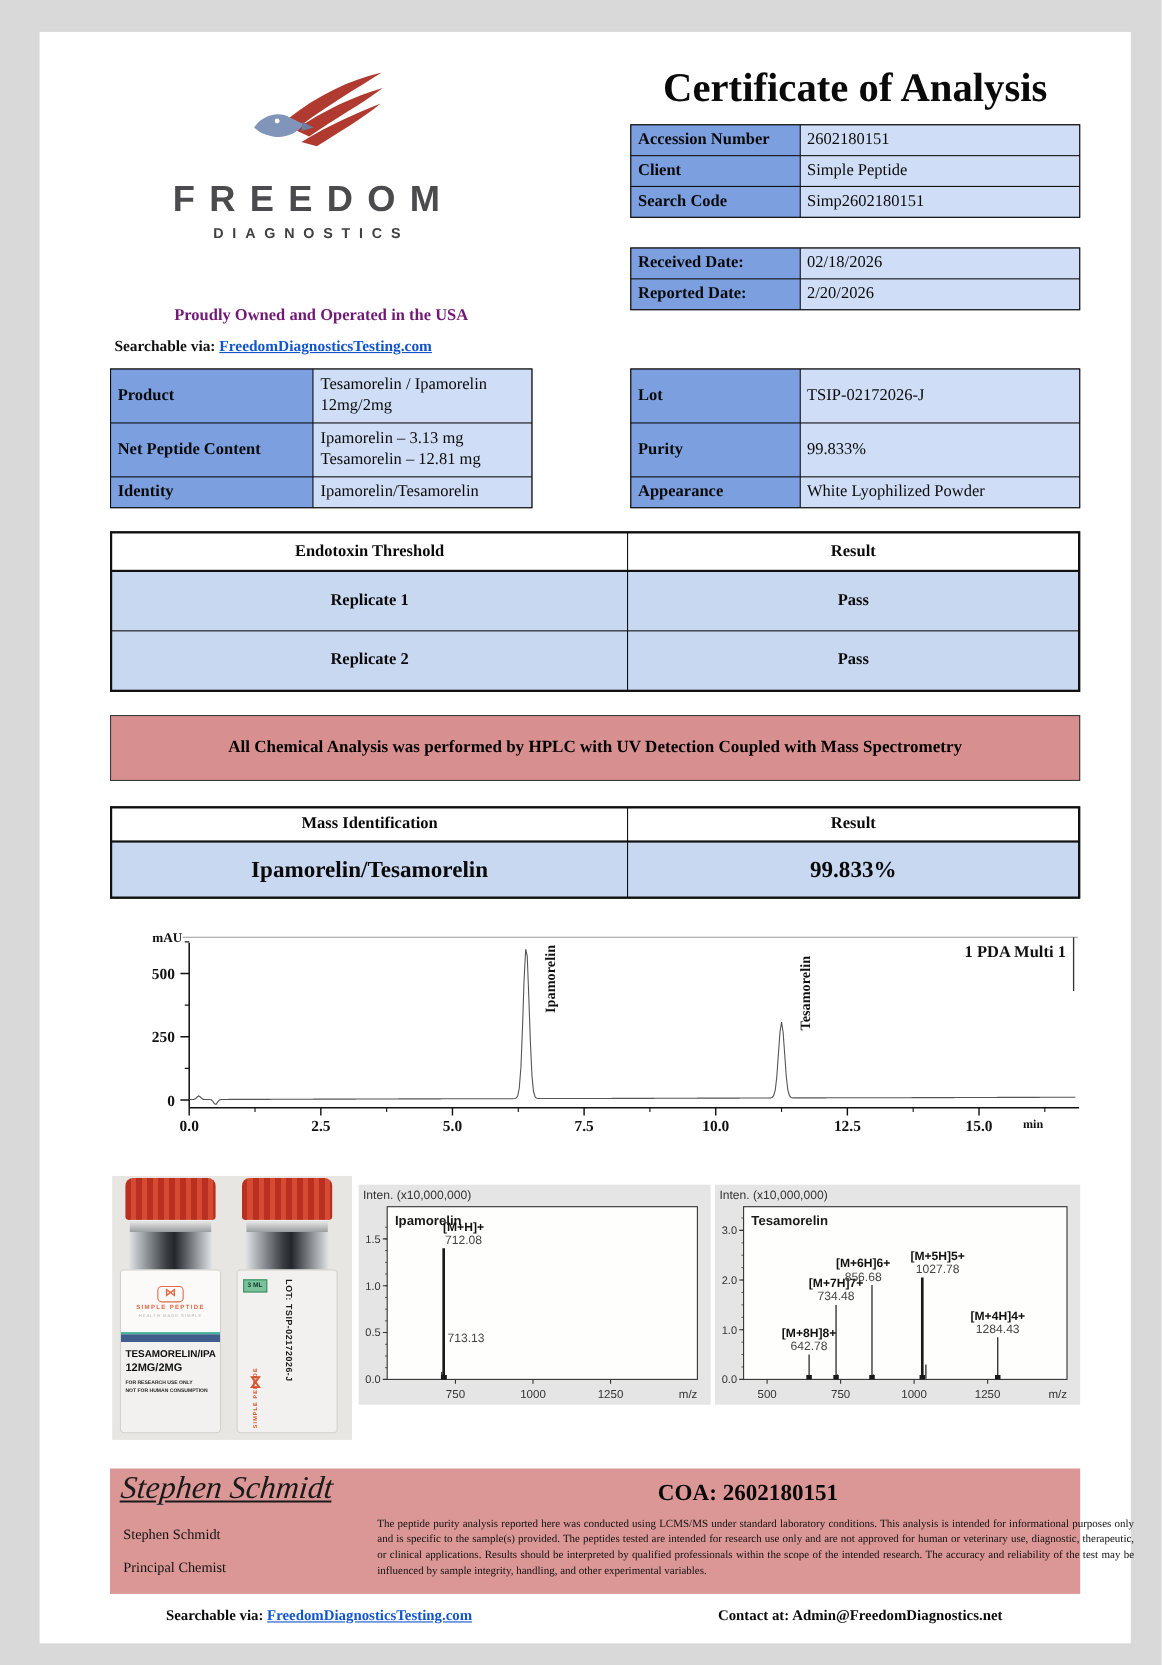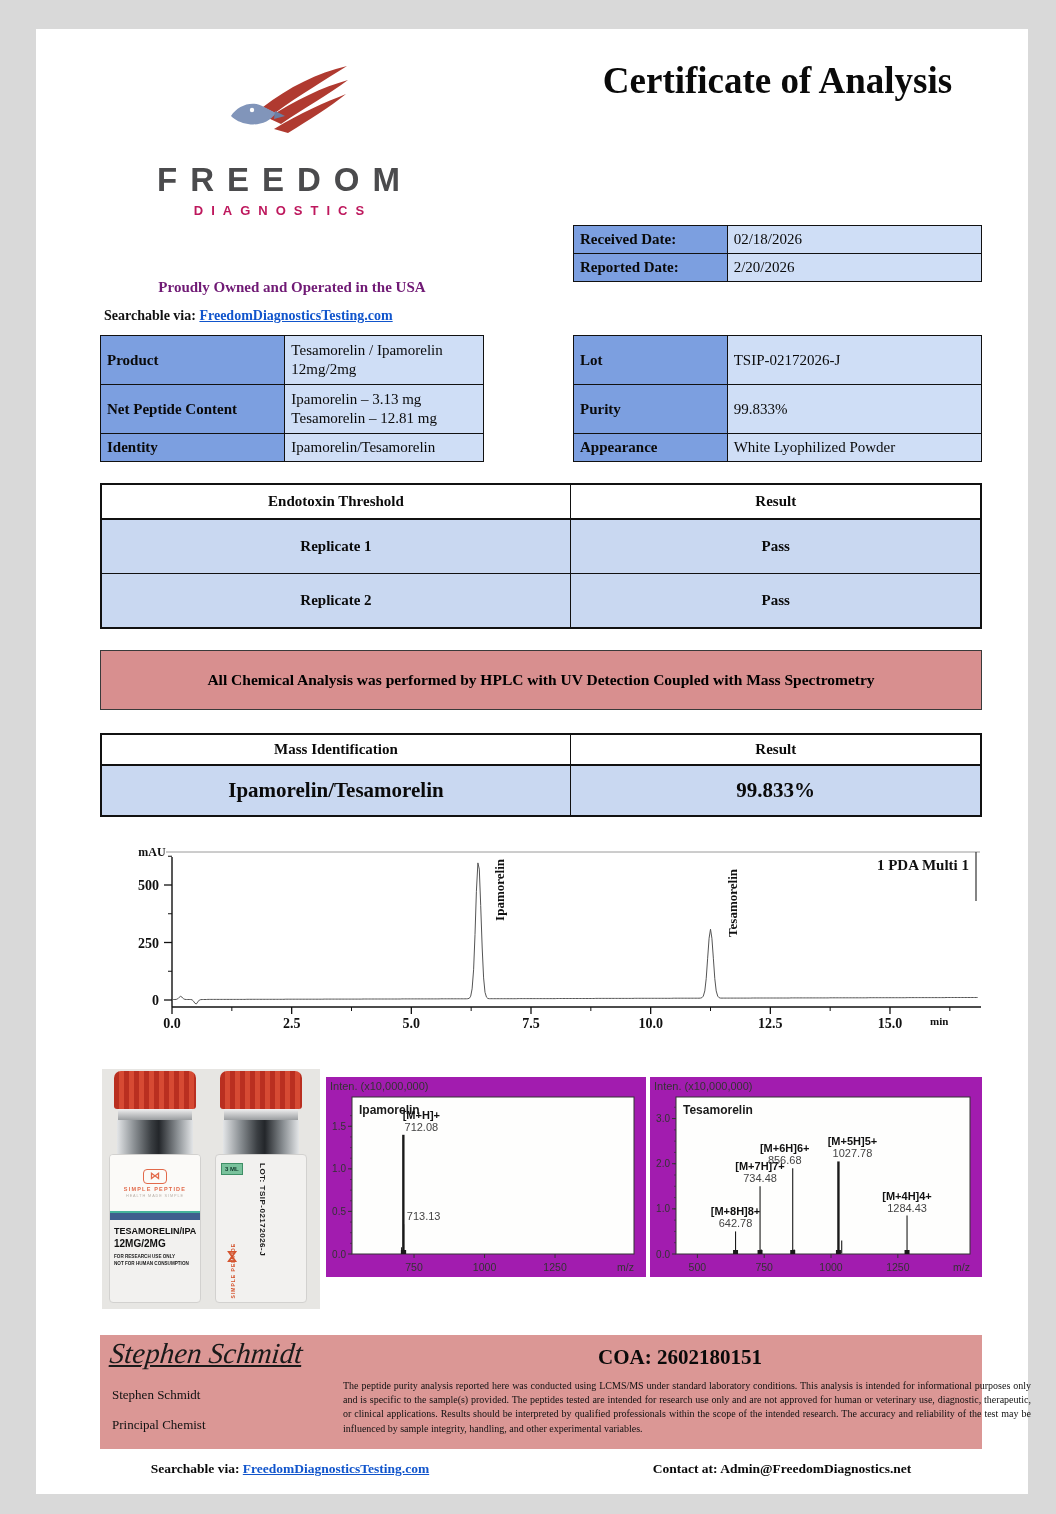--- a/index.html
+++ b/index.html
@@ -2,21 +2,21 @@
 <html><head>
 <meta charset="utf-8">
 <style>
   html,body{margin:0;padding:0;}
   body{width:1056px;height:1514px;position:relative;background:#d9d9d9;font-family:"Liberation Serif",serif;}
   .page{position:absolute;left:36px;top:29px;width:992px;height:1465px;background:#ffffff;}
 
   
   .logo-wrap{position:absolute;left:64px;top:34px;width:360px;text-align:center;}
   .logo-brand{font-family:"Liberation Sans",sans-serif;font-weight:700;font-size:33px;letter-spacing:13px;color:#4b4b4d;margin-top:2px;margin-left:10px;}
-  .logo-sub{font-family:"Liberation Sans",sans-serif;font-weight:700;font-size:13px;letter-spacing:8px;color:#be185d;margin-top:4px;margin-left:6px;}
+  .logo-sub{font-family:"Liberation Sans",sans-serif;font-weight:700;font-size:13px;letter-spacing:8px;color:#404040;margin-top:4px;margin-left:6px;}
   .tagline{position:absolute;left:64px;top:250px;width:384px;text-align:center;font-weight:bold;font-size:15px;color:#701a75;}
   .search-line{position:absolute;left:68px;top:279px;font-size:14px;font-weight:bold;color:#111;}
   a.lnk{color:#1155cc;text-decoration:underline;font-weight:bold;}
   .doc-title{position:absolute;left:537px;top:30px;width:409px;text-align:center;font-size:37px;font-weight:bold;color:#0a0a0a;white-space:nowrap;}
 
   
   .kv{position:absolute;display:grid;border:1.5px solid #111;box-sizing:border-box;background:#111;grid-gap:1px;}
   .kv .c{background:#cfdef6;display:flex;flex-direction:column;justify-content:center;padding:1px 6px;font-size:15px;color:#0a0a0a;line-height:1.25;}
   .kv .lab{background:#7c9fe0;font-weight:bold;}
   .kv-info{left:537px;top:84px;width:409px;grid-template-columns:37.5% 1fr;grid-template-rows:27px 27px 27px;}
@@ -31,21 +31,21 @@
   .tbl-endo{top:454px;grid-template-rows:33px 53px 53px;}
   .tbl-endo .c{font-size:15px;}
   .tbl-mass{top:704px;grid-template-rows:29px 49px;}
   .tbl-mass .hd{font-size:15px;}
   .tbl-mass .big{font-size:21px;}
 
   .banner{position:absolute;left:64px;top:621px;width:882px;height:60px;background:#d88f8f;border:1px solid #3a3a3a;box-sizing:border-box;display:flex;align-items:center;justify-content:center;font-weight:bold;font-size:15.5px;color:#000000;}
 
   
   .hplc{position:absolute;left:64px;top:810px;width:882px;height:196px;background:#fff;}
-  .msbox{position:absolute;top:1048px;height:200px;background:#a21caf;}
+  .msbox{position:absolute;top:1048px;height:200px;background:#e5e5e5;}
   .ms1{left:290px;width:320px;}
   .ms2{left:614px;width:332px;}
 
   
   .vials{position:absolute;left:66px;top:1040px;width:218px;height:240px;background:#e7e6e3;display:flex;gap:8px;padding:2px 2px 4px 4px;box-sizing:border-box;font-family:"Liberation Sans",sans-serif;}
   .vial{position:relative;width:98px;height:232px;display:flex;flex-direction:column;}
   .cap{height:38px;margin:0 8px;border-radius:7px 7px 3px 3px;background:repeating-linear-gradient(90deg,#b92f20 0 5px,#d64a33 5px 10px);}
   .collar{height:11px;margin:0 12px;background:linear-gradient(180deg,#f0f0f0,#9a9da0);}
   .glass{height:34px;margin:0 11px;background:linear-gradient(90deg,#e3e5e7 0%,#8d9296 22%,#3a3e42 45%,#23262a 55%,#8d9296 80%,#e3e5e7 100%);}
   .vbody{flex:1;margin:0 3px;border-radius:4px;background:#f2f1ef;overflow:hidden;border:1px solid #d2d1cf;position:relative;}
@@ -93,20 +93,28 @@
     <div class="logo-sub">DIAGNOSTICS</div>
   </div>
   <div class="tagline">Proudly Owned and Operated in the USA</div>
   <div class="search-line">
     <span>Searchable via:</span>
     <a class="lnk" href="#">FreedomDiagnosticsTesting.com</a>
   </div>
 
   <div class="doc-title">Certificate of Analysis</div>
 
+  <div class="kv kv-info">
+    <div class="c lab">Accession Number</div>
+    <div class="c">2602180151</div>
+    <div class="c lab">Client</div>
+    <div class="c">Simple Peptide</div>
+    <div class="c lab">Search Code</div>
+    <div class="c">Simp2602180151</div>
+  </div>
 
   <div class="kv kv-dates">
     <div class="c lab">Received Date:</div>
     <div class="c">02/18/2026</div>
     <div class="c lab">Reported Date:</div>
     <div class="c">2/20/2026</div>
   </div>
 
   <div class="kv kv-prod">
     <div class="c lab">Product</div>

